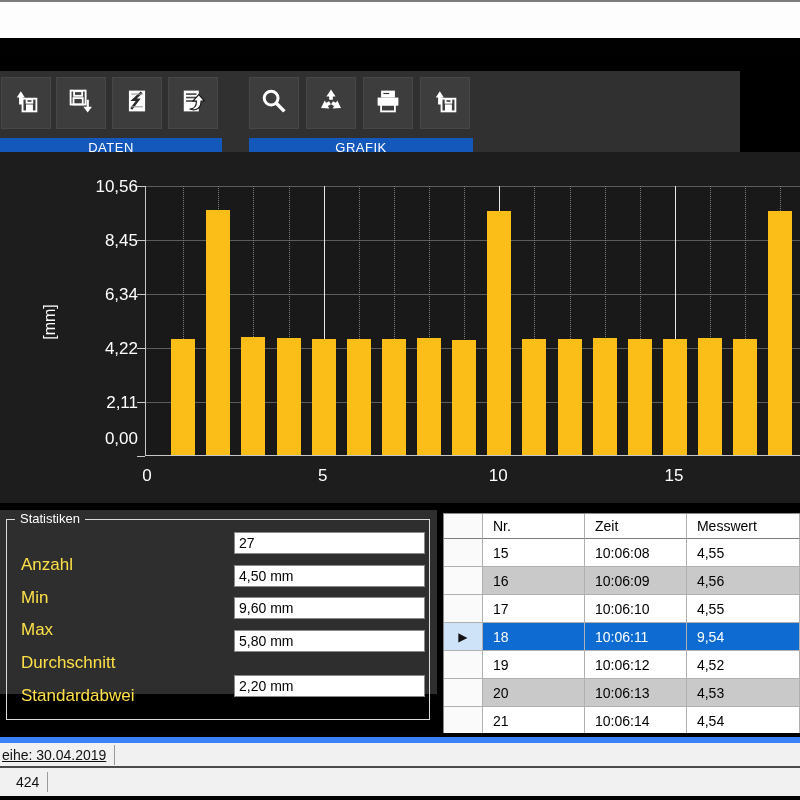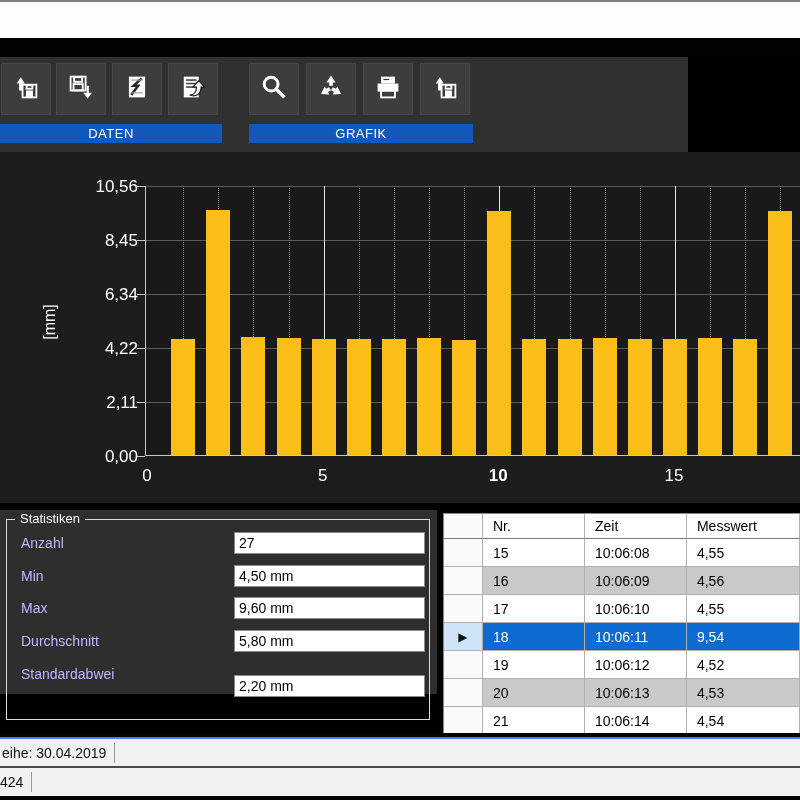--- a/index.html
+++ b/index.html
@@ -6,21 +6,21 @@
   *{box-sizing:border-box;}
   #screen{position:relative;width:800px;height:800px;overflow:hidden;
           font-family:"Liberation Sans","DejaVu Sans",sans-serif;background:#000;}
 
   
   .top-line{position:absolute;left:0;top:0;width:800px;height:2px;background:#7d7d7d;}
   .top-white{position:absolute;left:0;top:2px;width:800px;height:36px;background:#fdfdfd;}
   .top-black{position:absolute;left:0;top:38px;width:800px;height:19px;background:#010101;}
 
   
-  #toolbar{position:absolute;left:0;top:57px;width:688px;height:95px;background:#303030;text-decoration:underline;}
+  #toolbar{position:absolute;left:0;top:71px;width:740px;height:95px;background:#303030;text-decoration:underline;}
   .tbtn{position:absolute;top:6px;width:50px;height:52px;background:#3d3d3d;border:1px solid #474747;
         display:flex;align-items:center;justify-content:center;cursor:pointer;}
   .tbtn svg{width:30px;height:30px;}
   .grpbar{position:absolute;top:67px;height:19px;display:flex;align-items:center;justify-content:center;
           color:#fff;font-size:13px;letter-spacing:0.5px;}
 
   
   #chart-panel{position:absolute;left:0;top:152px;width:800px;height:351px;background:#1d1d1d;overflow:hidden;}
   #plot{position:absolute;left:145px;top:34px;width:655px;height:270px;background:#191919;
         border-left:1px solid #c8c8c8;border-bottom:1px solid #c8c8c8;overflow:hidden;}
@@ -32,21 +32,21 @@
   .ytick{position:absolute;left:137px;width:8px;height:1px;background:#c8c8c8;}
   .xlab{position:absolute;width:40px;text-align:center;color:#fff;font-size:17px;top:314px;}
   #ymm{position:absolute;left:21px;top:160px;width:60px;height:20px;transform:rotate(-90deg);
        color:#fff;font-size:16px;text-align:center;}
 
   
   #bottom-left{position:absolute;left:0;top:510px;width:437px;height:184px;background:#2e2e2e;}
   #groupbox{position:absolute;left:6px;top:9px;width:424px;height:201px;border:1px solid #dcdcdc;}
   #groupbox-legend{position:absolute;left:8px;top:-9px;background:#2e2e2e;padding:0 5px;
                    color:#fff;font-size:13px;}
-  .stat-label{position:absolute;left:14px;color:#c4b5fd;font-size:14px;}
+  .stat-label{position:absolute;left:14px;color:#fde047;font-size:17px;margin-top:20px;}
   .stat-input{position:absolute;left:227px;width:191px;height:22px;background:#fff;border:1px solid #8a8a8a;
               font-family:"Liberation Sans",sans-serif;font-size:14px;color:#000;padding:0 4px;}
 
   
   #table{position:absolute;left:443px;top:513px;width:357px;height:220px;background:#fff;
          border-top:1px solid #8a8a8a;border-left:1px solid #8a8a8a;overflow:hidden;}
   .trow{display:flex;height:28px;}
   .trow.hdr{height:25px;}
   .tcell{border-right:1px solid #b0b0b0;border-bottom:1px solid #b0b0b0;padding-left:10px;
          font-size:14px;color:#000;display:flex;align-items:center;overflow:hidden;white-space:nowrap;background:#fff;}
@@ -57,21 +57,21 @@
   .trow.hdr .tcell{border-bottom:1px solid #7d7d7d;}
   .trow.shaded .tcell:not(.c-rowhdr){background:#c9c9c9;}
   .trow.selected .tcell:not(.c-rowhdr){background:#0d6bd1;color:#ffffff;}
   .trow.selected .c-rowhdr{background:#cfe3f8;}
   .sel-arrow{font-size:12px;color:#111;}
 
   
   .sep-black-1{position:absolute;left:0;top:733px;width:800px;height:4px;background:#020202;}
   .statusbar{position:absolute;left:0;width:800px;background:#f1f1f1;color:#111;font-size:14px;
              display:flex;align-items:center;}
-  #statusbar-top{top:737px;height:29px;border-top:2px solid #3b82f6;}
+  #statusbar-top{top:737px;height:29px;border-top:6px solid #3b82f6;text-decoration:underline;}
   #statusbar-bottom{top:768px;height:28px;}
   .sep-bars{position:absolute;left:0;top:766px;width:800px;height:2px;background:#4a4a4a;}
   .status-vline{width:1px;height:20px;background:#9a9a9a;margin-left:8px;}
   .sep-black-2{position:absolute;left:0;top:796px;width:800px;height:4px;background:#020202;}
 </style>
 </head>
 <body>
 
 <div id="screen">
 
@@ -193,35 +193,35 @@
         <div class="bar" style="left: 341.3px; width: 24px; height: 244.176px; background: rgb(251, 189, 24);"></div>
         <div class="bar" style="left: 376.43px; width: 24px; height: 115.568px; background: rgb(251, 189, 24);"></div>
         <div class="bar" style="left: 411.56px; width: 24px; height: 116.335px; background: rgb(251, 189, 24);"></div>
         <div class="bar" style="left: 446.69px; width: 24px; height: 116.591px; background: rgb(251, 189, 24);"></div>
         <div class="bar" style="left: 481.82px; width: 24px; height: 116.335px; background: rgb(251, 189, 24);"></div>
         <div class="bar" style="left: 516.95px; width: 24px; height: 116.335px; background: rgb(251, 189, 24);"></div>
         <div class="bar" style="left: 552.08px; width: 24px; height: 116.591px; background: rgb(251, 189, 24);"></div>
         <div class="bar" style="left: 587.21px; width: 24px; height: 116.335px; background: rgb(251, 189, 24);"></div>
         <div class="bar" style="left: 622.34px; width: 24px; height: 243.92px; background: rgb(251, 189, 24);"></div>
       </div>
-  <div class="ylab" style="top: 295px; text-align: right;">0,00</div>
+  <div class="ylab" style="top: 277px; text-align: right;">0,00</div>
       <div class="ytick" style="top: 304px;"></div>
       <div class="ylab" style="top: 241.051px;">2,11</div>
       <div class="ytick" style="top: 250.051px;"></div>
       <div class="ylab" style="top: 187.102px;">4,22</div>
       <div class="ytick" style="top: 196.102px;"></div>
       <div class="ylab" style="top: 132.898px;">6,34</div>
       <div class="ytick" style="top: 141.898px;"></div>
       <div class="ylab" style="top: 78.9489px;">8,45</div>
       <div class="ytick" style="top: 87.9489px;"></div>
       <div class="ylab" style="top: 25px;">10,56</div>
       <div class="ytick" style="top: 34px;"></div>
       <div class="xlab" style="left: 127px;">0</div>
       <div class="xlab" style="left: 302.65px;">5</div>
-      <div class="xlab" style="left: 478.3px; font-weight: bold;">10</div>
+      <div class="xlab" style="left: 478.3px;">10</div>
       <div class="xlab" style="left: 653.95px;">15</div>
     </div>
 
   <div id="bottom-left">
     <div id="groupbox">
       <span id="groupbox-legend">Statistiken</span>
       <div id="stats-rows">
           <div class="stat-label" style="top: 15px;">Anzahl</div>
           <input class="stat-input" value="27" style="top: 12px;">
           <div class="stat-label" style="top: 47.7px;">Min</div>
@@ -290,18 +290,18 @@
     </div>
 
   <div class="sep-black-1"></div>
 
   <div id="statusbar-top" class="statusbar">
     <span style="padding-left:2px">eihe: 30.04.2019</span>
     <span class="status-vline"></span>
   </div>
   <div class="sep-bars"></div>
   <div id="statusbar-bottom" class="statusbar">
-    <span style="padding-left:0">424</span>
+    <span style="padding-left:16px">424</span>
     <span class="status-vline"></span>
   </div>
   <div class="sep-black-2"></div>
 
 </div>
 
 </body></html>

